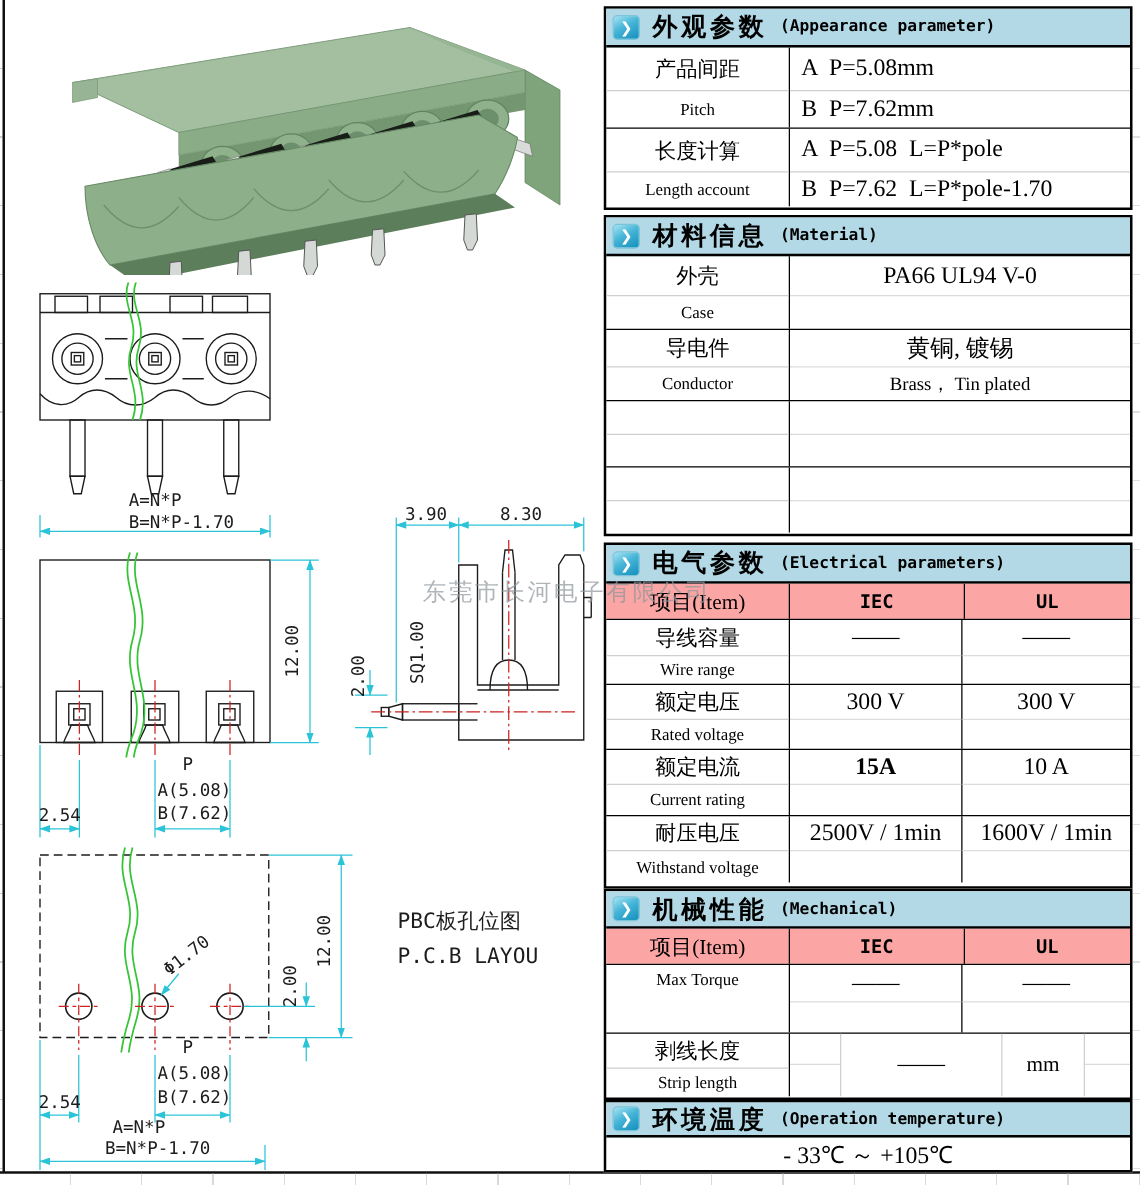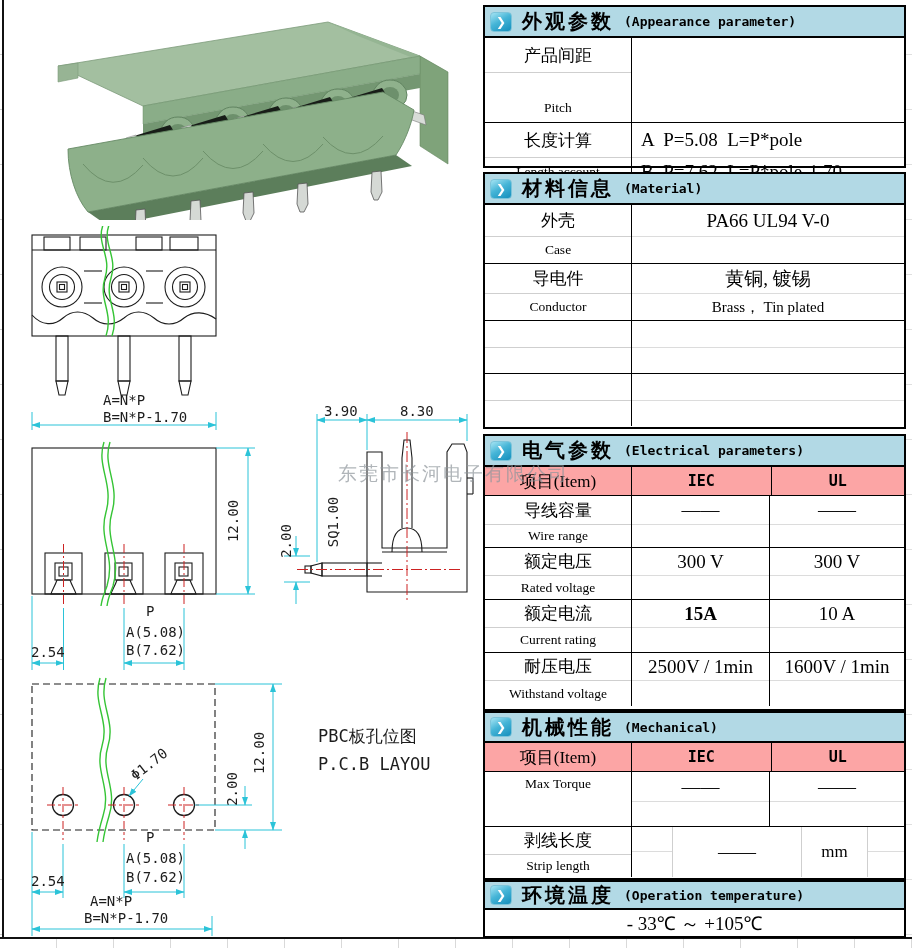--- a/index.html
+++ b/index.html
@@ -304,21 +304,25 @@
 
   <div class="sec" style="top:5px;height:163px;">
     <div class="sech" style="height:31px;">
       <span class="bullet">❯</span>
       <span class="hz">外观参数</span>
       <span class="he">(Appearance parameter)</span>
     </div>
     <div class="pair first">
       <div class="lcol">
         <div class="sub zh ldiv" style="height:35px;">产品间距</div>
-        <div class="sub en" style="height:29px;margin-top:20px;">Pitch</div>
+        <div class="sub en" style="height:29px;">Pitch</div>
+      </div>
+      <div class="vcol">
+        <div class="sub val vL ldiv" style="height:35px;">A  P=5.08mm</div>
+        <div class="sub val vL" style="height:29px;">B  P=7.62mm</div>
       </div>
     </div>
     <div class="pair">
       <div class="lcol">
         <div class="sub zh ldiv" style="height:35px;">长度计算</div>
         <div class="sub en" style="height:27px;">Length account</div>
       </div>
       <div class="vcol">
         <div class="sub val vL ldiv" style="height:35px;">A  P=5.08  L=P*pole</div>
         <div class="sub val vL" style="height:27px;">B  P=7.62  L=P*pole-1.70</div>

